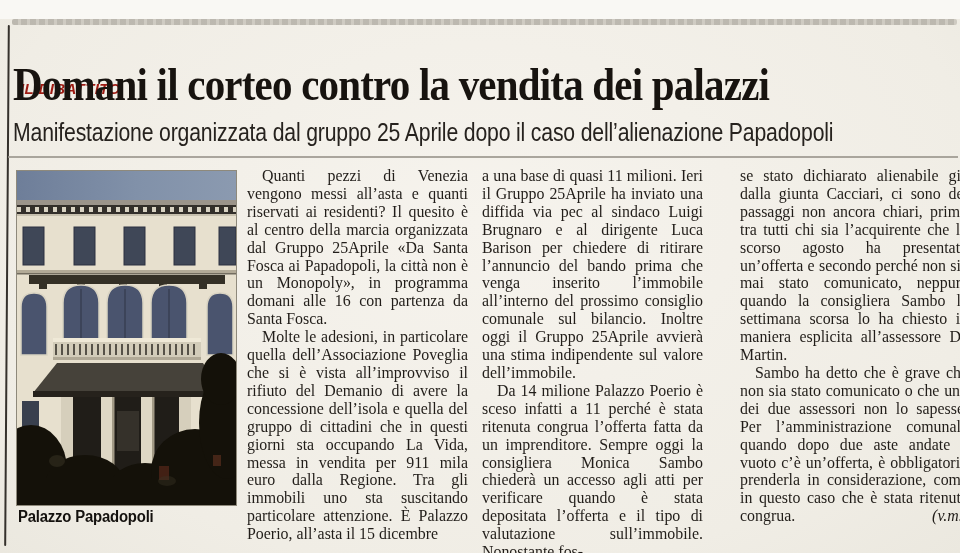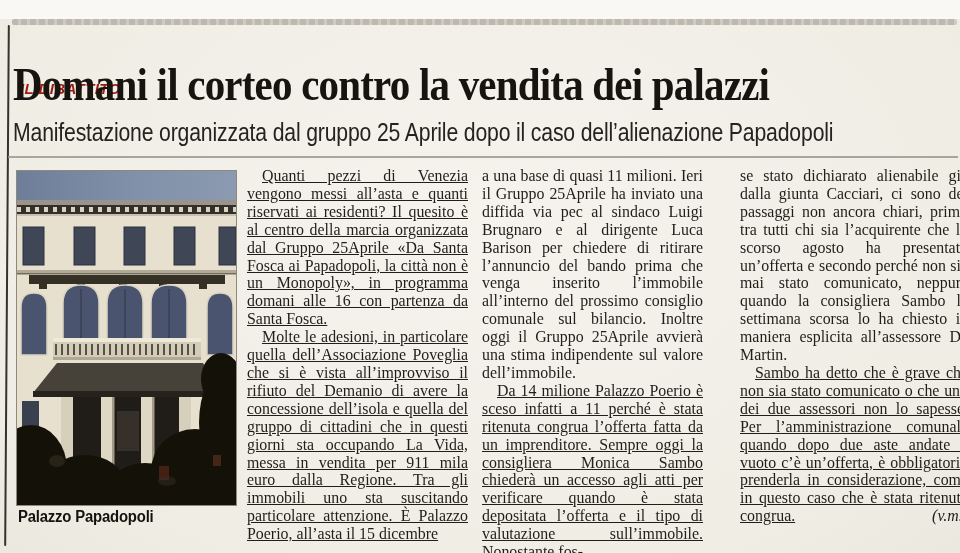--- a/index.html
+++ b/index.html
@@ -48,21 +48,21 @@
     position:absolute;left:1px;top:337px;white-space:nowrap;
     font-family:"Liberation Sans",sans-serif;font-weight:700;font-size:16px;
     letter-spacing:-.2px;color:#14110e;
     transform:scaleX(.93);transform-origin:left top;
   }
   .col{
     position:absolute;top:167px;color:#211d19;
     font-size:15.9px;line-height:17.9px;text-align:justify;
   }
   .col p{margin:0;}
-  .col p.indent{text-indent:15px;text-decoration:underline;}
+  .col p.indent{text-indent:15px;}
   .col1{left:247px;width:221px;}
   .col2{left:482px;width:221px;}
   .col3{left:740px;width:228px;}
   .sig{float:right;font-style:italic;}
 </style>
 </head>
 <body>
 
 <div class="top-strip"></div>
 <div class="top-band"></div>

